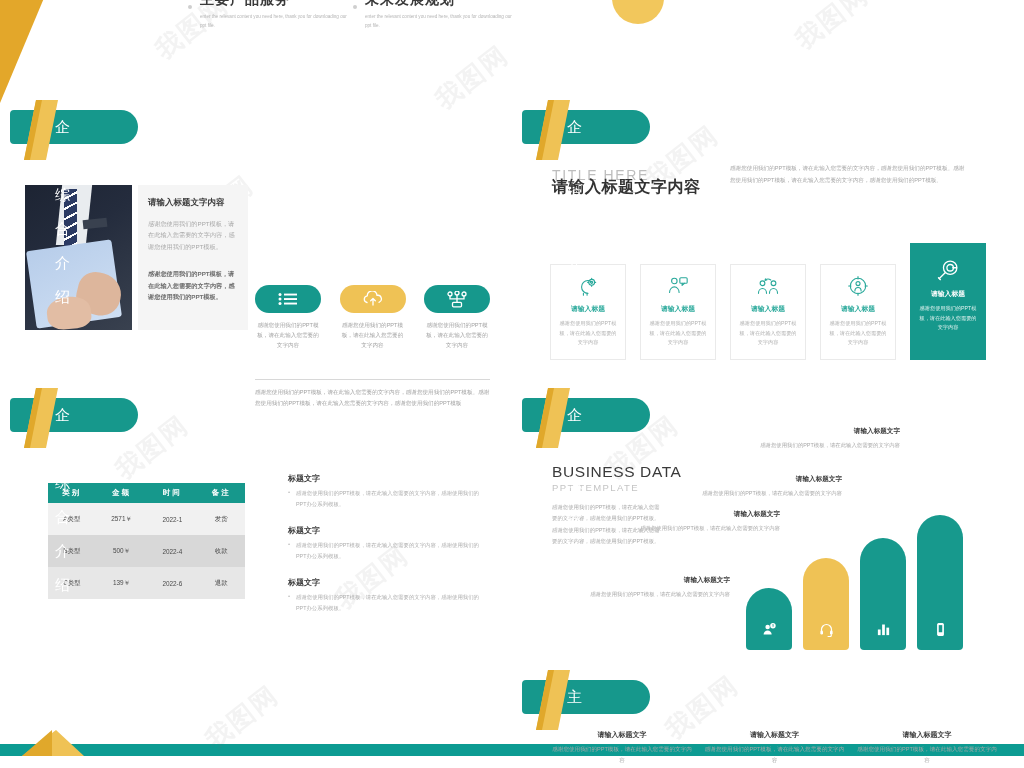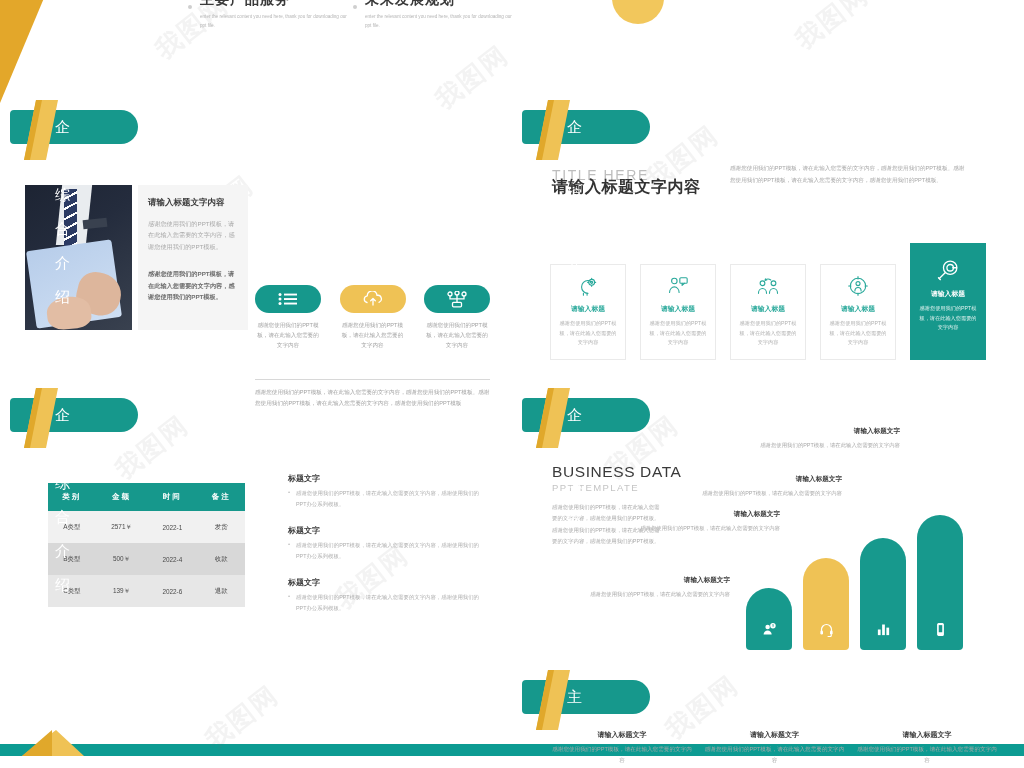--- a/index.html
+++ b/index.html
@@ -113,21 +113,21 @@
   .card5.hi { width: 76px; height: 117px; background: #16988C; border-color: #16988C; padding-top: 14px; }
   .card5 .ic { height: 26px; display:flex; align-items:center; justify-content:center; }
   .card5 .ct { font-size: 6.8px; font-weight: bold; color: #2AA99B; margin-top: 5px; }
   .card5 .cb { font-size: 5.2px; color: #b0b0b0; line-height: 1.85; margin-top: 5px; }
   .card5.hi .ct { color: #fff; }
   .card5.hi .cb { color: #e2f3f0; }
 
   
   #sec3 { position: absolute; left: 0; top: 383px; width: 512px; height: 260px; }
   #tbl { position: absolute; left: 48px; top: 100px; width: 197px; border-collapse: collapse; }
-  #tbl th { background: #16988C; color: #fff; font-size: 7.5px; font-weight: bold; height: 28px; letter-spacing: 2px; margin-left: 8px; }
+  #tbl th { background: #16988C; color: #fff; font-size: 7.5px; font-weight: bold; height: 20px; letter-spacing: 2px; margin-left: 8px; }
   #tbl td { font-size: 6.4px; color: #4a4a4a; height: 32px; text-align: center; }
   #tbl tr.r0 td { background: #f1f1f1; }
   #tbl tr.r1 td { background: #d8d8d8; }
   #tbl tr.r2 td { background: #e7e7e7; }
 
   #s3-list { position: absolute; left: 288px; top: 90px; width: 200px; }
   #s3-list .blk { margin-bottom: 16px; }
   #s3-list .bt { font-size: 8px; font-weight: bold; color: #3c3c3c; margin-bottom: 4px; }
   #s3-list .bd { font-size: 5.4px; color: #adadad; line-height: 1.95; padding-left: 8px; position: relative; }
   #s3-list .bd::before { content: "•"; position: absolute; left: 0; top: -1px; font-size: 6px; color: #bdbdbd; }

